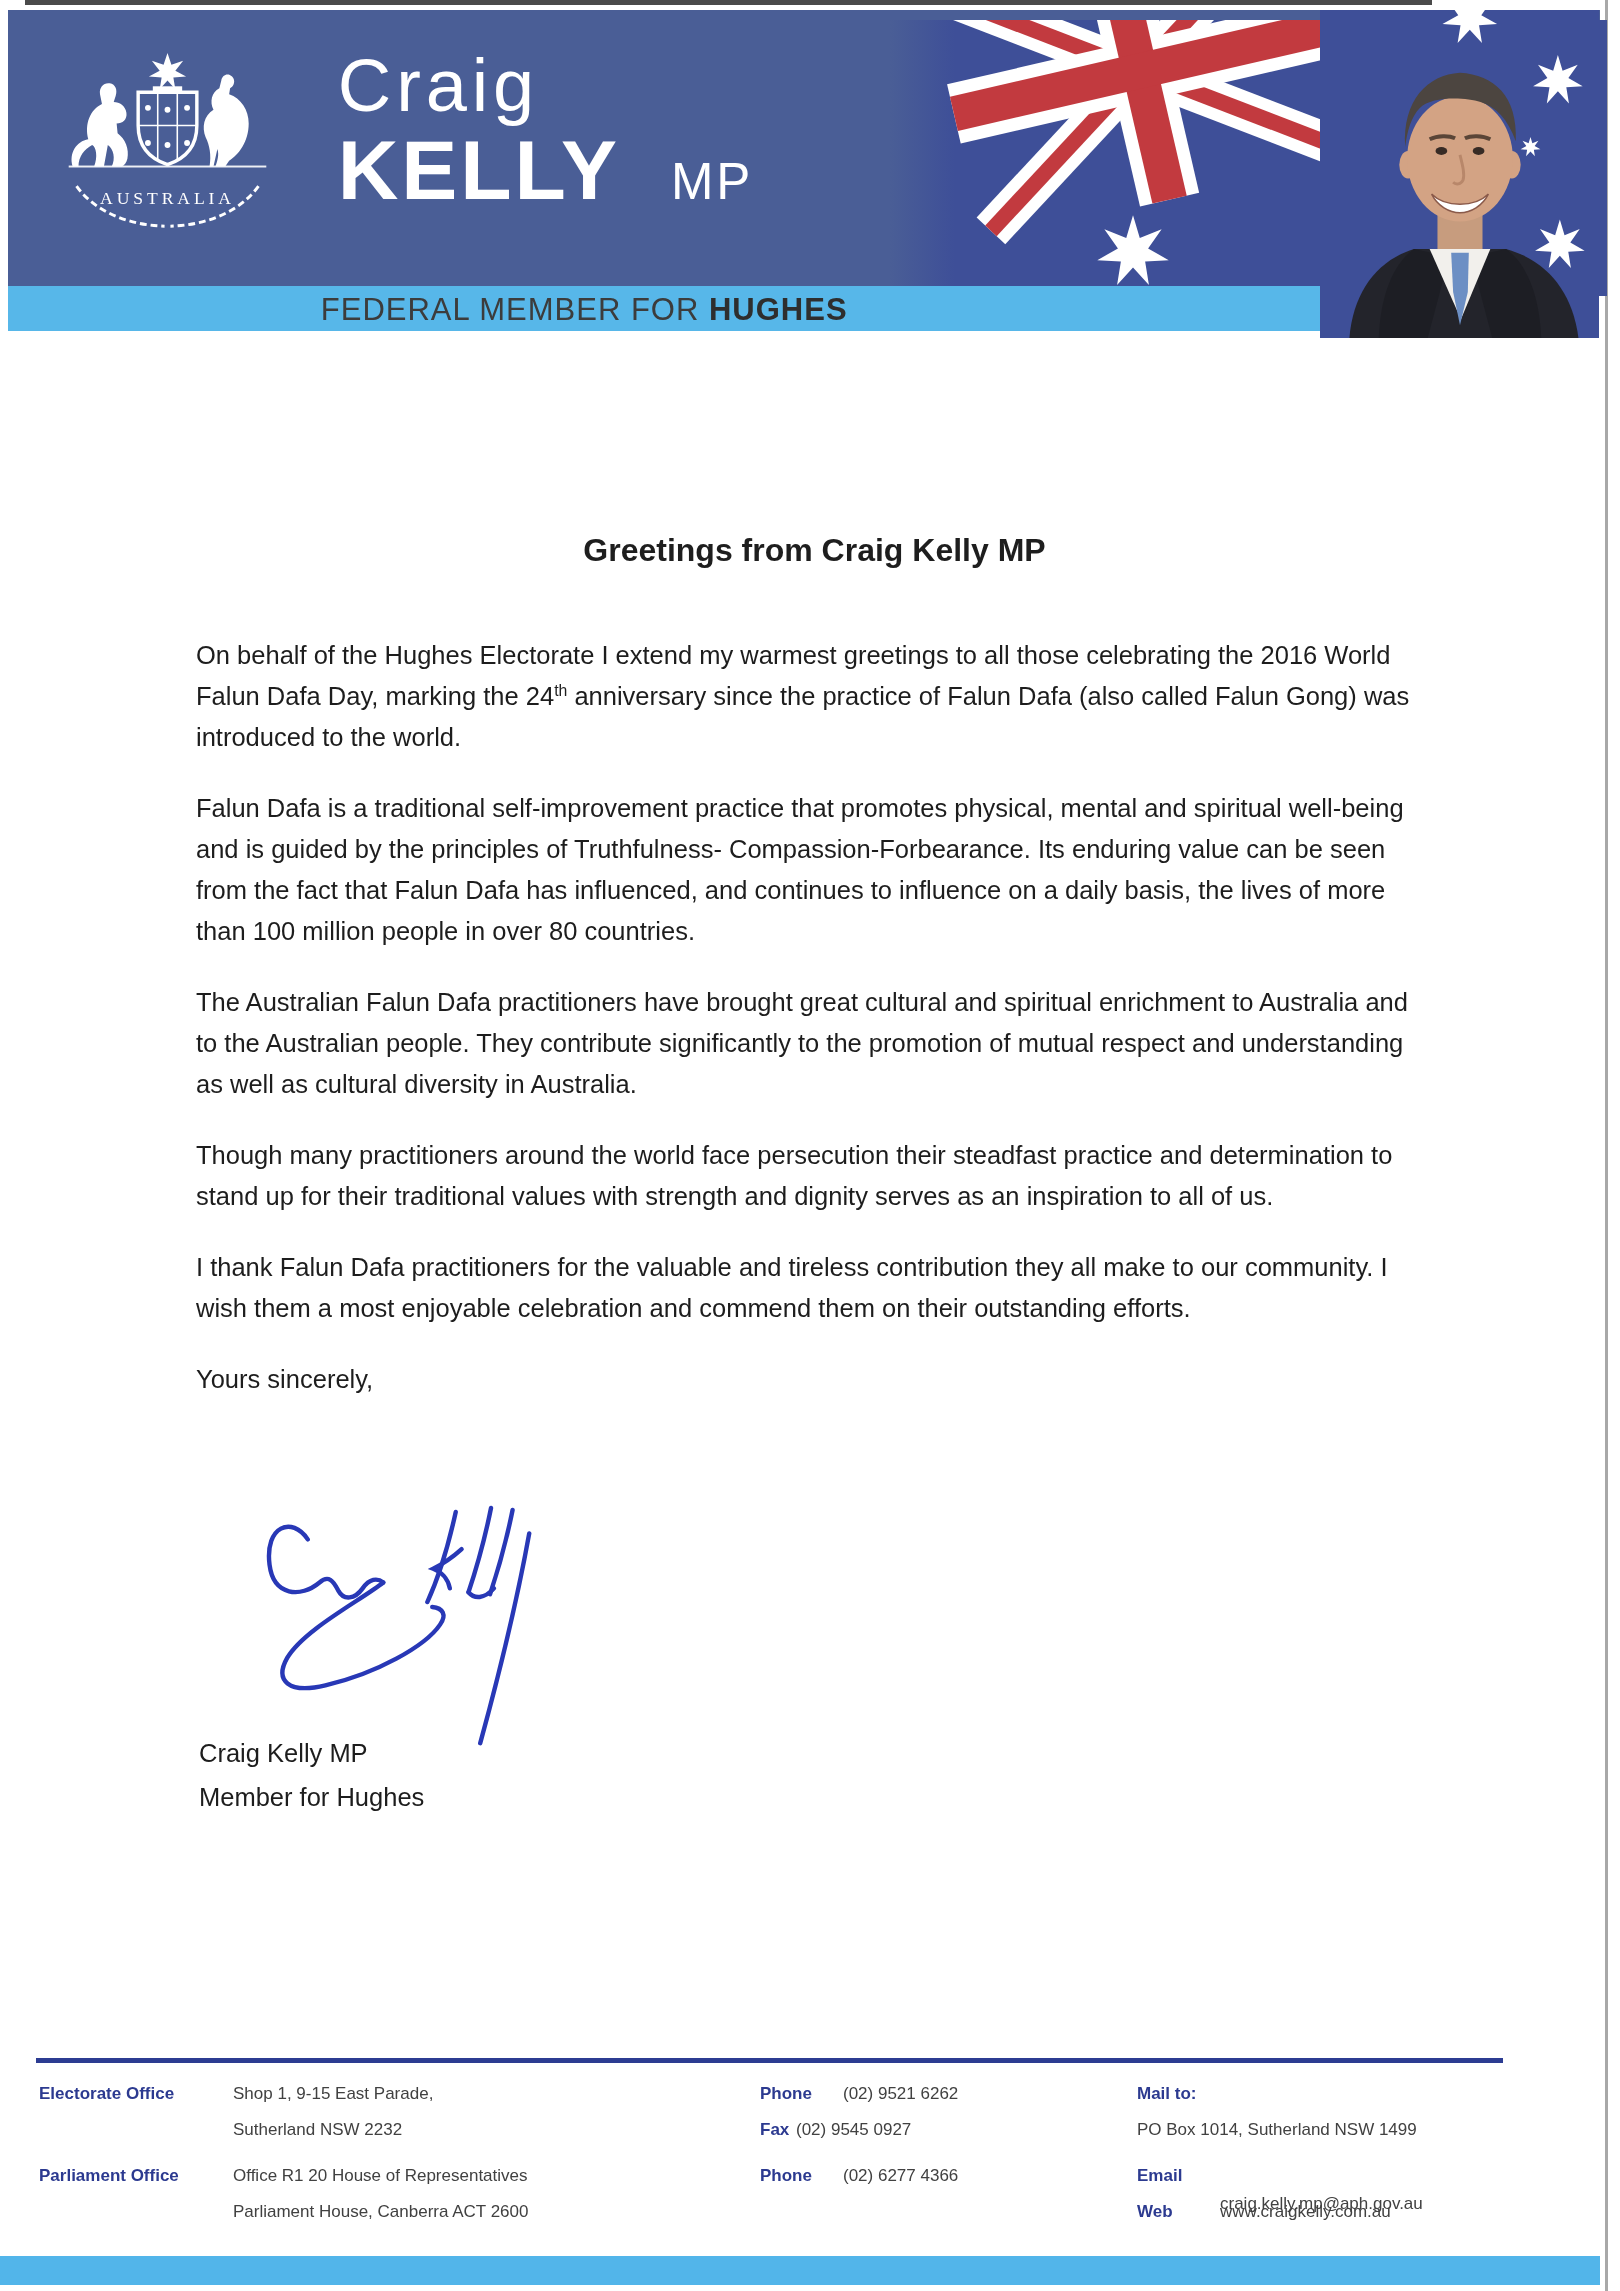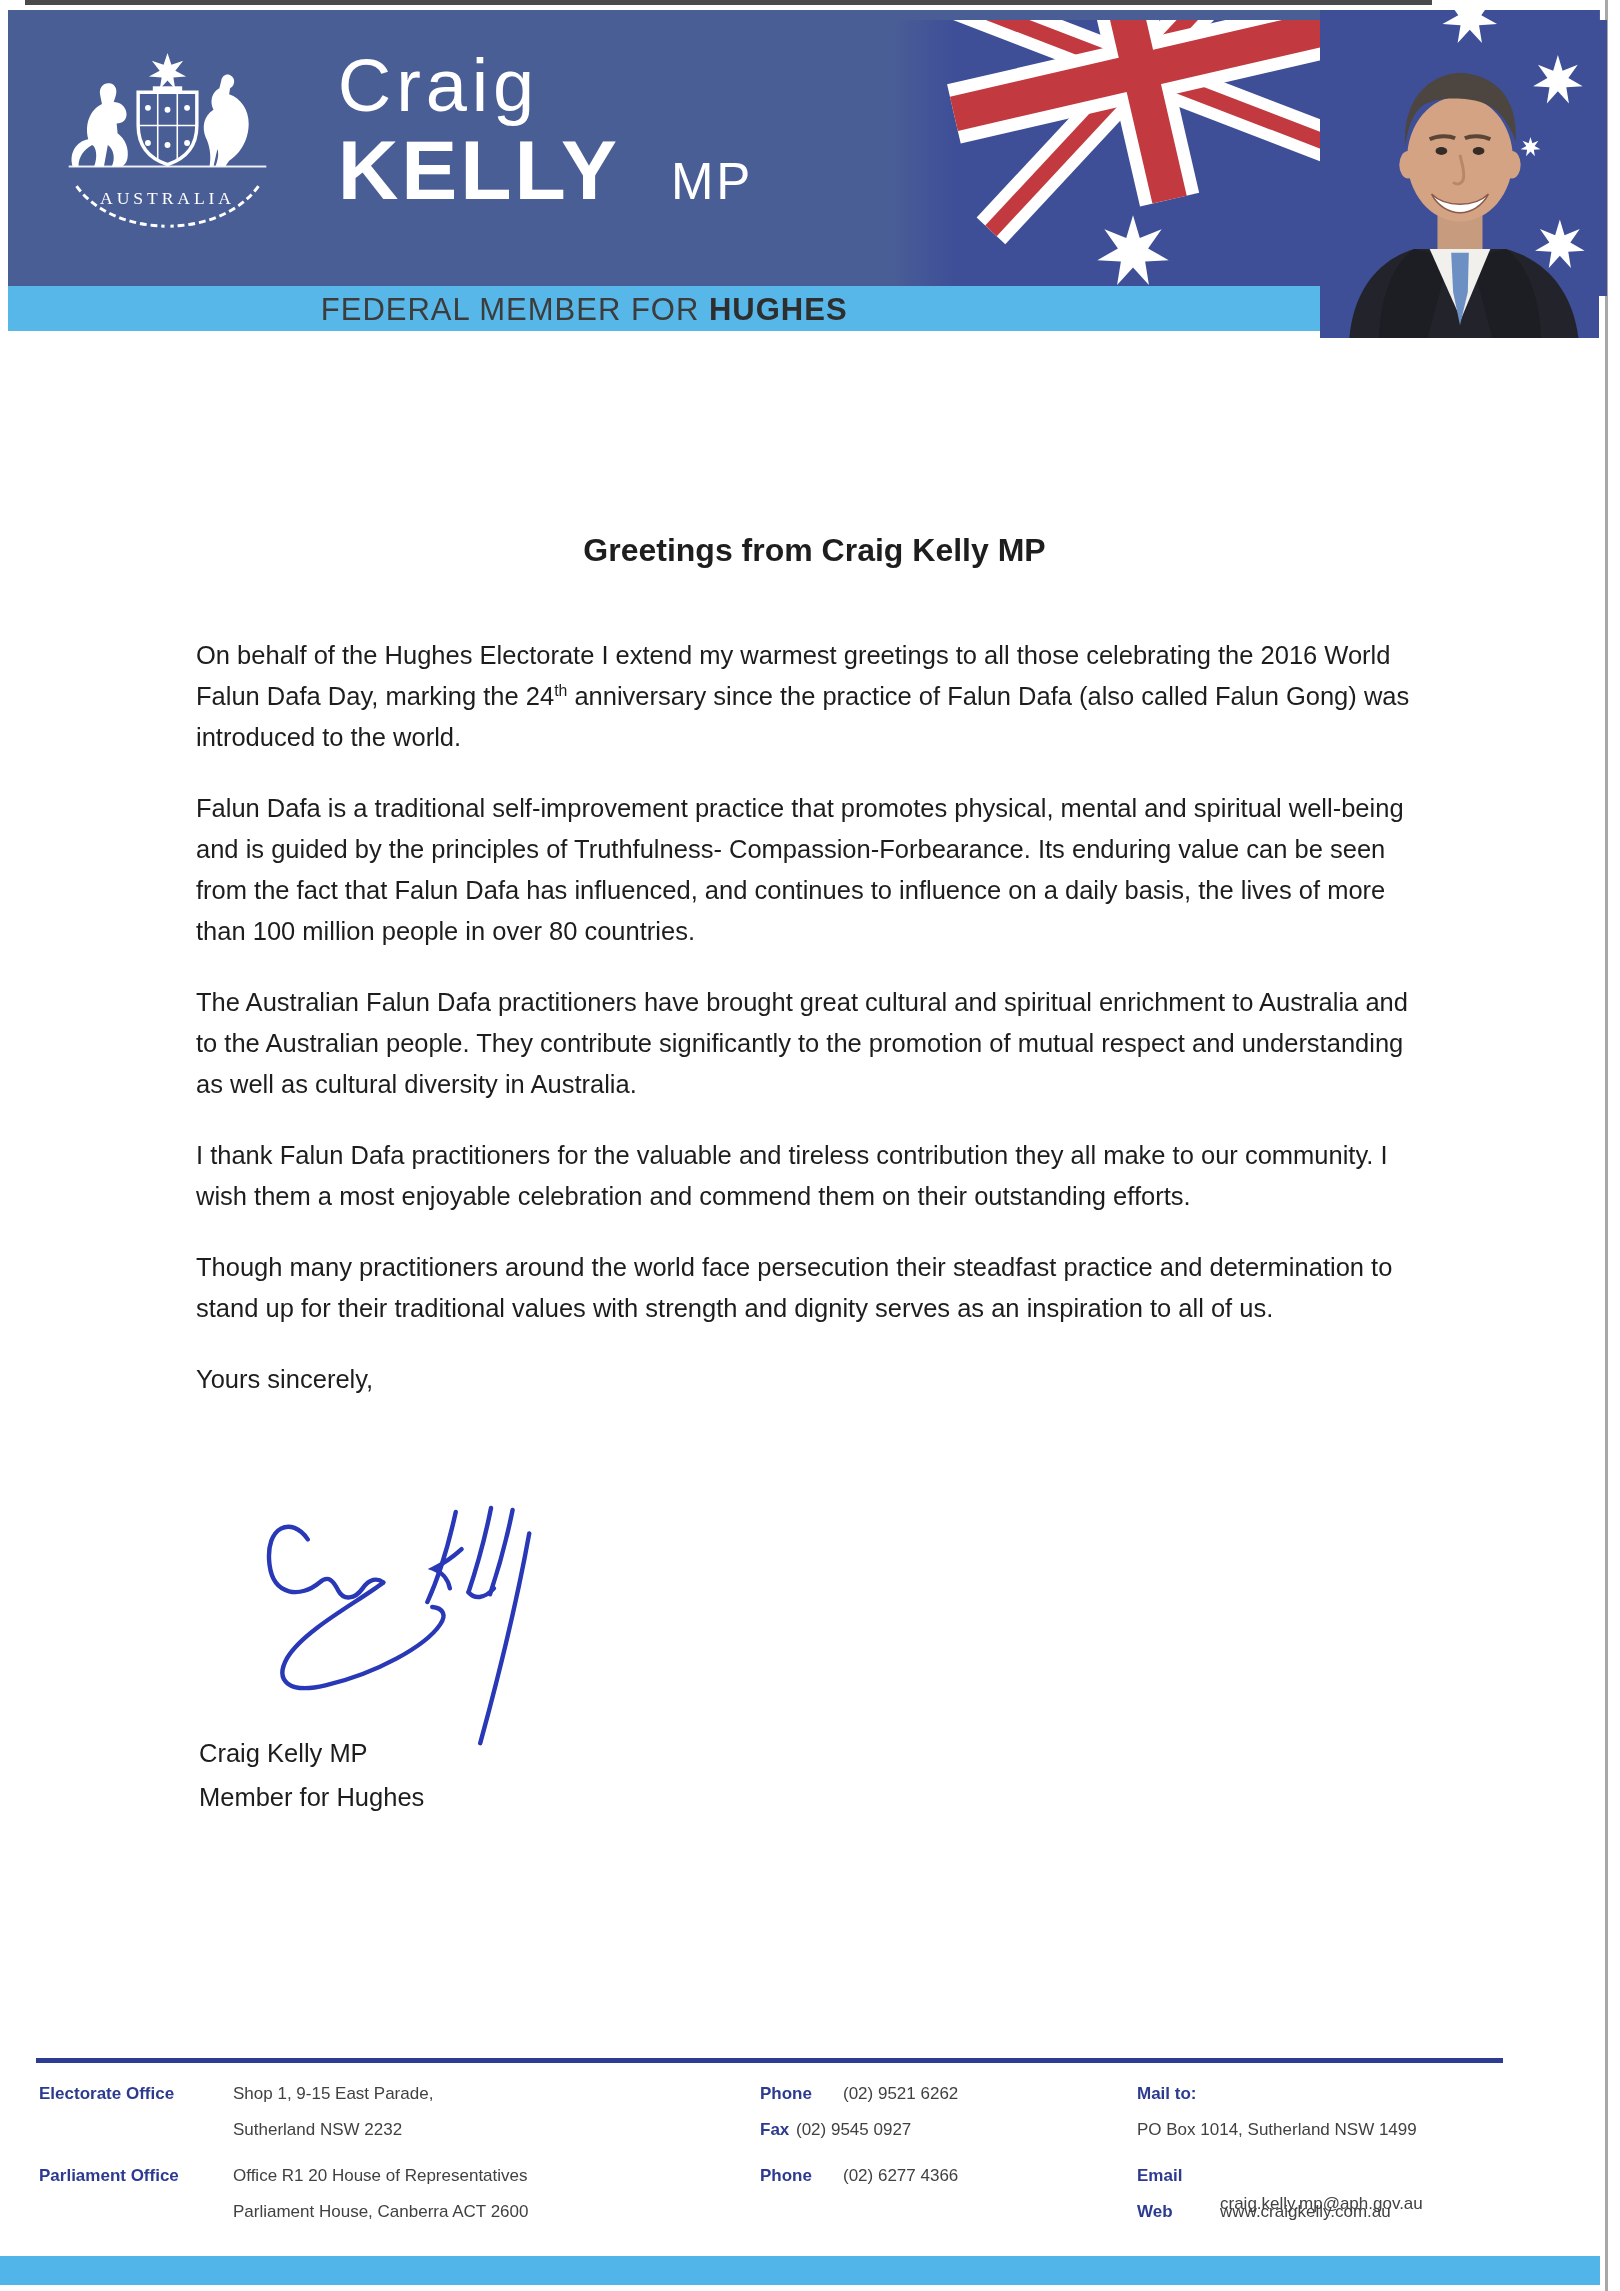--- a/index.html
+++ b/index.html
@@ -140,22 +140,22 @@
       <path d="M143,148 C146,160 148,168 146,174 C144,178 139,179 136,176" stroke="#b8876a" stroke-width="3" fill="none"></path>
       <path d="M114,188 C128,202 158,202 172,188 C166,200 154,207 143,207 C132,207 120,200 114,188 Z" fill="#ffffff" stroke="#8a5a4a" stroke-width="1.5"></path>
     </svg>
   </div>
 
   <div class="letter">
     <h1 class="letter-title">Greetings from Craig Kelly MP</h1>
     <p><span>On behalf of the Hughes Electorate I extend my warmest greetings to all those celebrating the 2016 World Falun Dafa Day, marking the 24</span><sup>th</sup><span> anniversary since the practice of Falun Dafa (also called Falun Gong) was introduced to the world.</span></p>
     <p>Falun Dafa is a traditional self-improvement practice that promotes physical, mental and spiritual well-being and is guided by the principles of Truthfulness- Compassion-Forbearance. Its enduring value can be seen from the fact that Falun Dafa has influenced, and continues to influence on a daily basis, the lives of more than 100 million people in over 80 countries.</p>
     <p>The Australian Falun Dafa practitioners have brought great cultural and spiritual enrichment to Australia and to the Australian people. They contribute significantly to the promotion of mutual respect and understanding as well as cultural diversity in Australia.</p>
+    <p>Though many practitioners around the world face persecution their steadfast practice and determination to stand up for their traditional values with strength and dignity serves as an inspiration to all of us.</p>
     <p>I thank Falun Dafa practitioners for the valuable and tireless contribution they all make to our community. I wish them a most enjoyable celebration and commend them on their outstanding efforts.</p>
-    <p>Though many practitioners around the world face persecution their steadfast practice and determination to stand up for their traditional values with strength and dignity serves as an inspiration to all of us.</p>
     <p class="closing">Yours sincerely,</p>
   </div>
 
   <svg class="signature-svg" width="343" height="261" viewBox="0 0 350 266">
     <g stroke="#2838b6" stroke-width="4.5" fill="none" stroke-linecap="round">
       <path d="M62,40 C46,16 18,26 23,66 C27,98 55,100 74,84 C83,76 88,82 93,92 C99,103 110,101 118,90 C125,80 133,79 139,84"></path>
       <path d="M139,84 C118,101 58,132 41,161 C28,184 42,198 80,189 C132,177 182,149 197,127 C204,117 200,110 189,109"></path>
       <path d="M213,12 C206,44 195,80 184,104"></path>
       <path d="M219,50 C208,60 198,66 190,70 C198,73 205,80 207,90"></path>
       <path d="M249,8 C243,38 234,70 226,94"></path>

